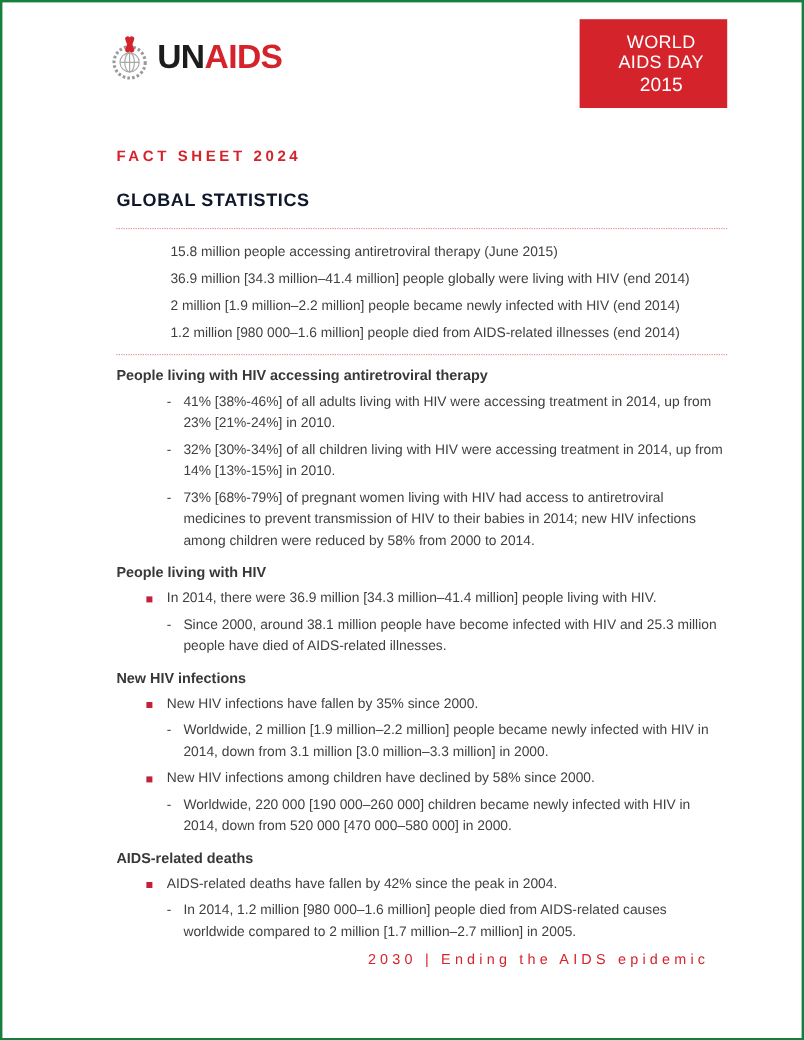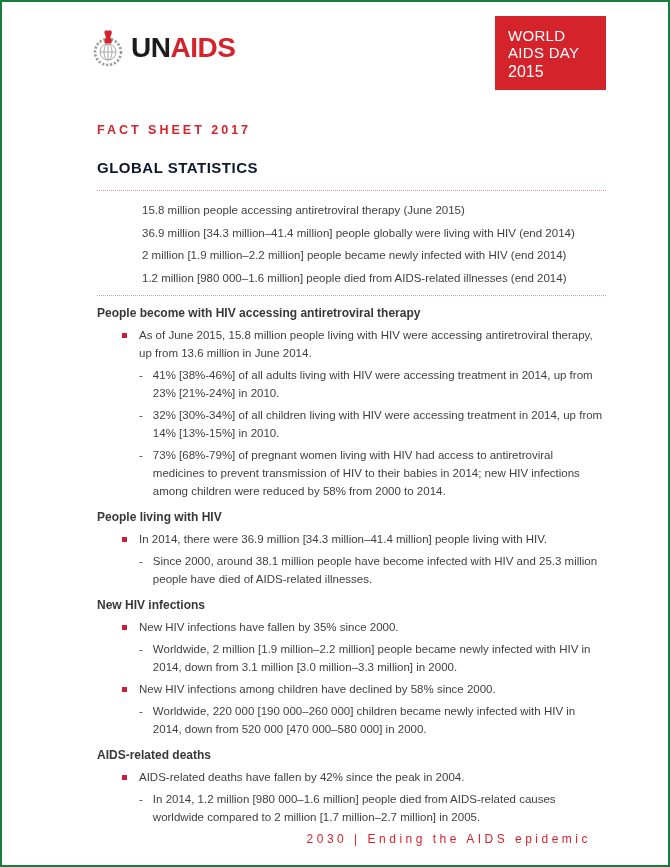--- a/index.html
+++ b/index.html
@@ -8,22 +8,22 @@
     background:#fff;border:2px solid #15803d;overflow:hidden;
     font-family:"Liberation Sans", sans-serif;color:#3f3f3f;
   }
   
   .header{display:flex;justify-content:space-between;align-items:flex-start;
     padding:14px 62px 0 88px;height:74px;}
   .logo{display:flex;align-items:center;margin-top:12px;}
   .wordmark{font-size:28px;font-weight:bold;letter-spacing:-0.5px;line-height:1;margin-left:5px;}
   .wordmark .un{color:#1c1c1c;}
   .wordmark .aids{color:#d5232c;}
-  .banner{width:111px;height:74px;box-sizing:border-box;background:#d5232c;
-    color:#fff;padding:11px 0 0 13px;}
+  .banner{width:123px;height:74px;box-sizing:border-box;background:#d5232c;
+    color:#fff;padding:11px 0 0 13px;text-align:center;}
   .banner .bl{font-size:15px;line-height:17px;letter-spacing:0.3px;}
   .banner .by{font-size:16px;font-weight:normal;line-height:18px;margin-top:2px;}
   
   .kicker{margin:33px 62px 0 95px;color:#d5232c;font-size:12.5px;font-weight:bold;letter-spacing:3px;}
   .title{margin:22px 62px 0 95px;color:#0f172a;font-size:15px;font-weight:bold;letter-spacing:0.5px;}
   .rule{margin:14px 62px 0 95px;height:0;border-top:1.5px dotted #de9298;}
   .rule.r2{margin-top:6px;}
   .stats{margin:8px 62px 0 95px;padding-left:45px;font-size:11.5px;}
   .stats .stat{line-height:22.5px;}
   .content{margin:0 62px 0 95px;font-size:11.5px;}
@@ -55,40 +55,36 @@
       </svg>
       <div class="wordmark"><span class="un">UN</span><span class="aids">AIDS</span></div>
     </div>
     <div class="banner">
       <div class="bl">WORLD</div>
       <div class="bl">AIDS DAY</div>
       <div class="by">2015</div>
     </div>
   </div>
 
-  <div class="kicker">FACT SHEET 2017</div>
+  <div class="kicker">FACT SHEET 2024</div>
   <div class="title">GLOBAL STATISTICS</div>
 
   <div class="rule"></div>
   <div class="stats">
     <div class="stat">15.8 million people accessing antiretroviral therapy (June 2015)</div>
     <div class="stat">36.9 million [34.3 million–41.4 million] people globally were living with HIV (end 2014)</div>
     <div class="stat">2 million [1.9 million–2.2 million] people became newly infected with HIV (end 2014)</div>
     <div class="stat">1.2 million [980 000–1.6 million] people died from AIDS-related illnesses (end 2014)</div>
   </div>
   <div class="rule r2"></div>
 
   <div class="content">
 
     <div>
-      <div class="sec-head">People become with HIV accessing antiretroviral therapy</div>
-      <div class="item bullet">
-        <span class="marker"></span>
-        <span class="txt">As of June 2015, 15.8 million people living with HIV were accessing antiretroviral therapy, up from 13.6 million in June 2014.</span>
-      </div>
+      <div class="sec-head">People living with HIV accessing antiretroviral therapy</div>
       <div class="item dash">
         <span class="marker">-</span>
         <span class="txt">41% [38%-46%] of all adults living with HIV were accessing treatment in 2014, up from 23% [21%-24%] in 2010.</span>
       </div>
       <div class="item dash">
         <span class="marker">-</span>
         <span class="txt">32% [30%-34%] of all children living with HIV were accessing treatment in 2014, up from 14% [13%-15%] in 2010.</span>
       </div>
       <div class="item dash">
         <span class="marker">-</span>

